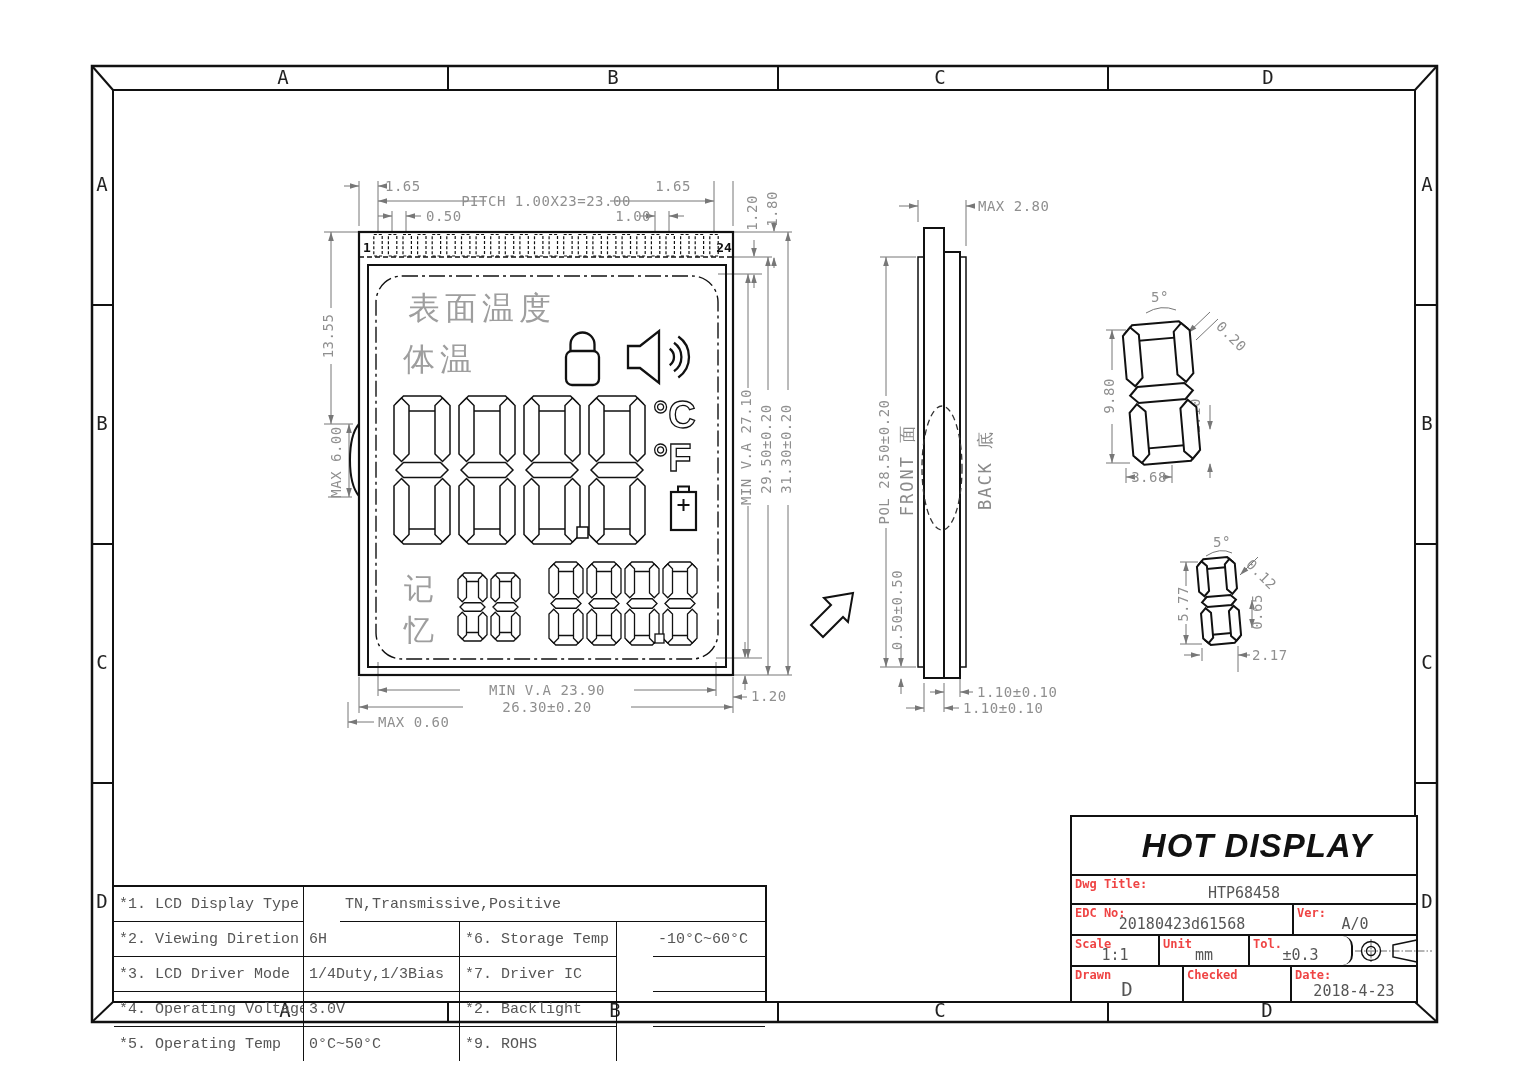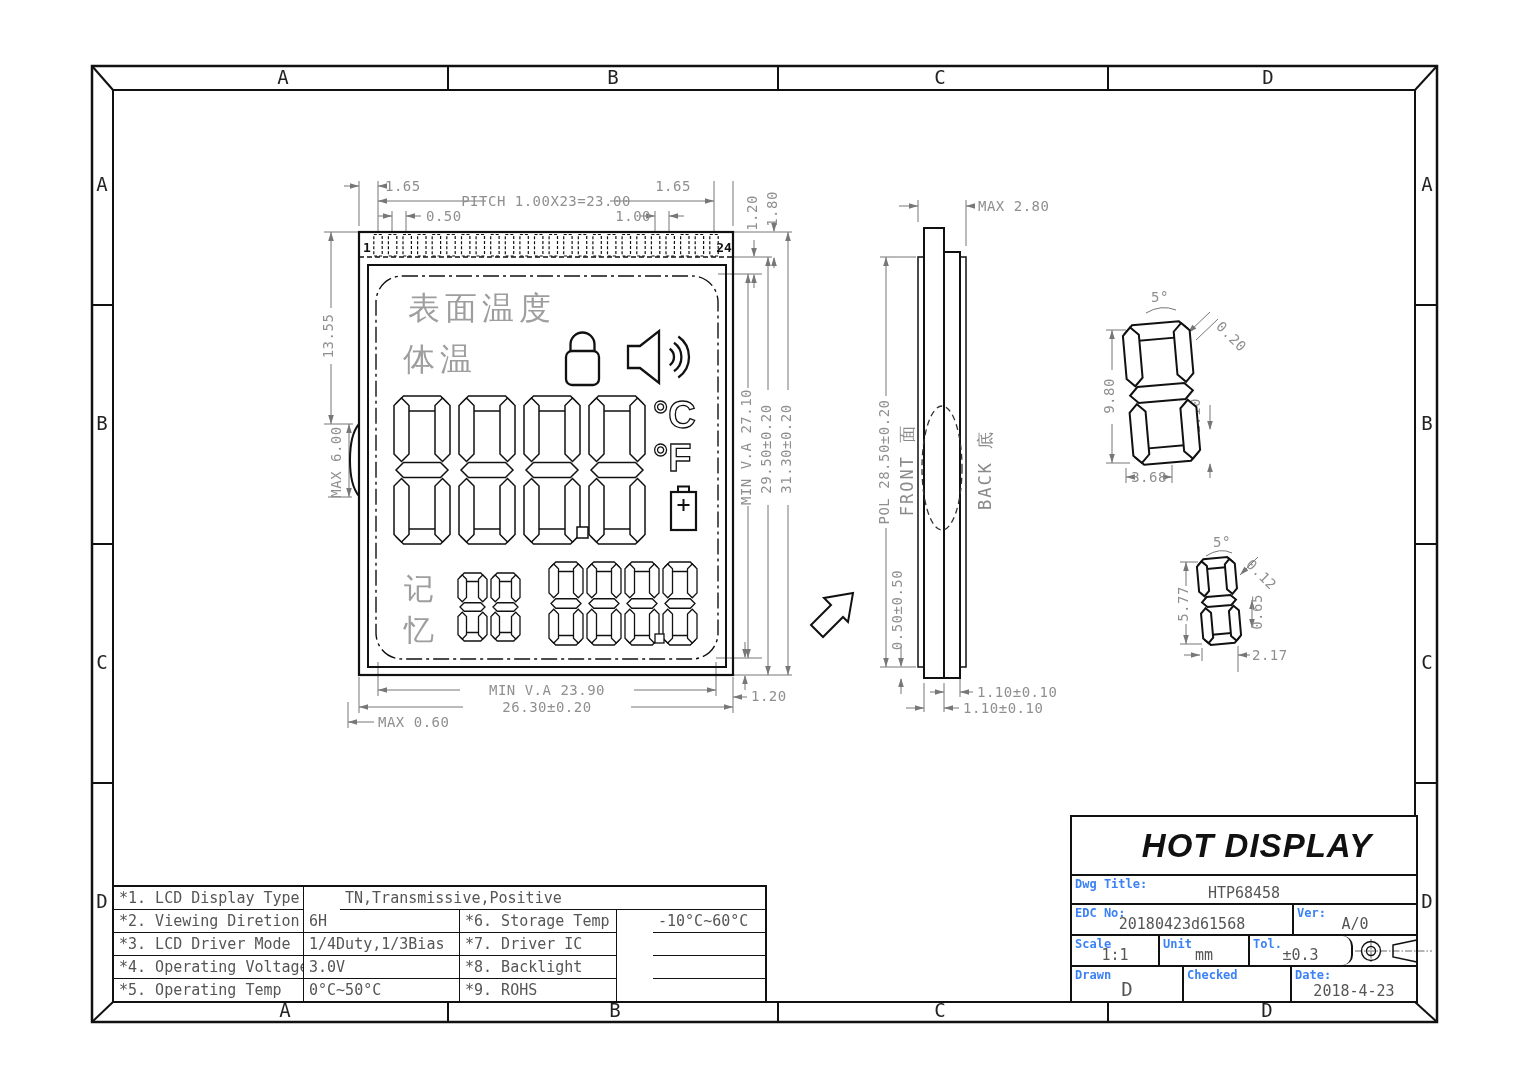--- a/index.html
+++ b/index.html
@@ -13,33 +13,33 @@
   .cjk{font:32px "Liberation Sans",sans-serif;fill:#9e9e9e;letter-spacing:5px;}
   .cjkm{font:30px "Liberation Sans",sans-serif;fill:#9e9e9e;}
   .cjkside{font:17px "DejaVu Sans Mono",monospace;fill:#8a8a8a;letter-spacing:2px;}
   .hollow{font:bold 38px "Liberation Sans",sans-serif;fill:#fff;stroke:#111;stroke-width:1.3px;}
   
   .spec{position:absolute;left:112px;top:885px;width:655px;height:118px;box-sizing:border-box;
         border:2px solid #111;background:#fff;display:grid;
         grid-template-columns:190px 156px 157px 1fr;grid-template-rows:repeat(5,1fr);
         font:15px "DejaVu Sans Mono",monospace;color:#555;}
   .spec .c{border-right:1.5px solid #111;border-bottom:1.5px solid #111;
-           padding:11px 5px;display:flex;align-items:center;white-space:nowrap;overflow:hidden;}
+           padding:17px 5px;display:flex;align-items:center;white-space:nowrap;overflow:hidden;font-family:Liberation Mono, monospace;}
   .spec .nr{border-right:none;margin-left:36px;} .spec .nb{border-bottom:none;} .spec .sp{grid-column:2/5;}
   
   .tblock{position:absolute;left:1070px;top:815px;width:348px;height:188px;box-sizing:border-box;
           border:2.5px solid #111;background:#fff;display:flex;flex-direction:column;color:#555;}
   .trow{border-top:2px solid #111;position:relative;display:flex;box-sizing:border-box;}
   .trow:first-child{border-top:none;}
   .t-company{flex:0 0 57px;align-items:center;justify-content:center;
              font:italic 900 33px "Liberation Sans",sans-serif;color:#111;letter-spacing:1px;padding-left:26px;}
   .t-dwg{flex:0 0 29px;} .t-edc{flex:0 0 31px;} .t-scale{flex:0 0 31px;} .t-sign{flex:1 1 auto;}
   .tcell{position:relative;box-sizing:border-box;border-right:2px solid #111;height:100%;}
   .tcell.last{border-right:none;flex:1 1 auto;}
-  .tlab{position:absolute;left:3px;top:1px;font:bold 12px "DejaVu Sans Mono",monospace;color:#3b82f6;white-space:nowrap;}
+  .tlab{position:absolute;left:3px;top:1px;font:bold 12px "DejaVu Sans Mono",monospace;color:#ef4444;white-space:nowrap;}
   .tval{position:absolute;left:0;right:0;bottom:1px;text-align:center;
         font:15px "DejaVu Sans Mono",monospace;color:#555;white-space:nowrap;}
   .tval.big{font-size:19px;}
 </style>
 </head>
 <body>
 
 <div class="canvas">
 
 <svg width="1528" height="1080" viewBox="0 0 1528 1080">
@@ -457,21 +457,21 @@
   <div class="c">*6. Storage Temp</div>
   <div class="c nr">-10°C~60°C</div>
 
   <div class="c">*3. LCD Driver Mode</div>
   <div class="c">1/4Duty,1/3Bias</div>
   <div class="c">*7. Driver IC</div>
   <div class="c nr"></div>
 
   <div class="c">*4. Operating Voltage</div>
   <div class="c">3.0V</div>
-  <div class="c">*8. Backlight</div>
+  <div class="c">*2. Backlight</div>
   <div class="c nr"></div>
 
   <div class="c nb">*5. Operating Temp</div>
   <div class="c nb">0°C~50°C</div>
   <div class="c nb">*9. ROHS</div>
   <div class="c nr nb"></div>
 </div>
 
 <div class="tblock">
   <div class="trow t-company">HOT DISPLAY</div>

